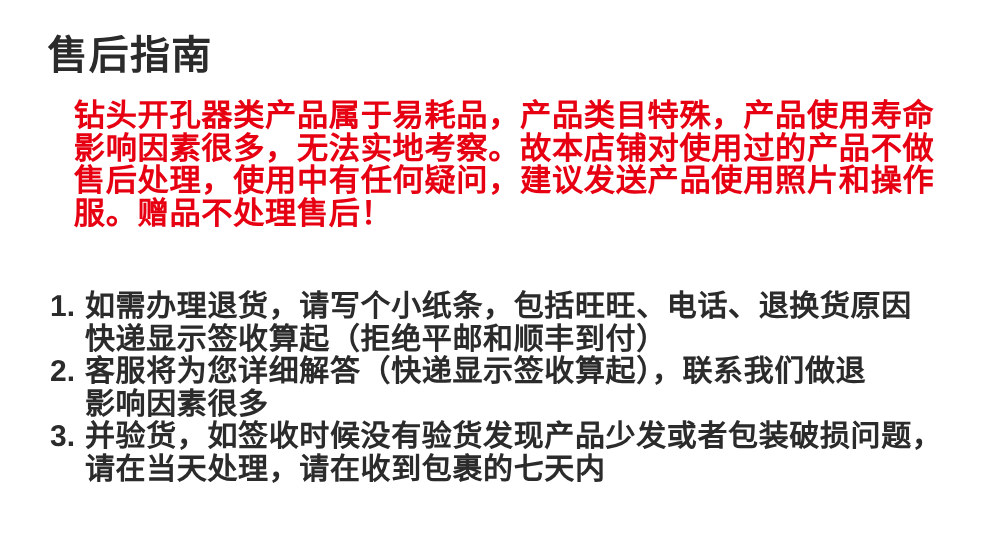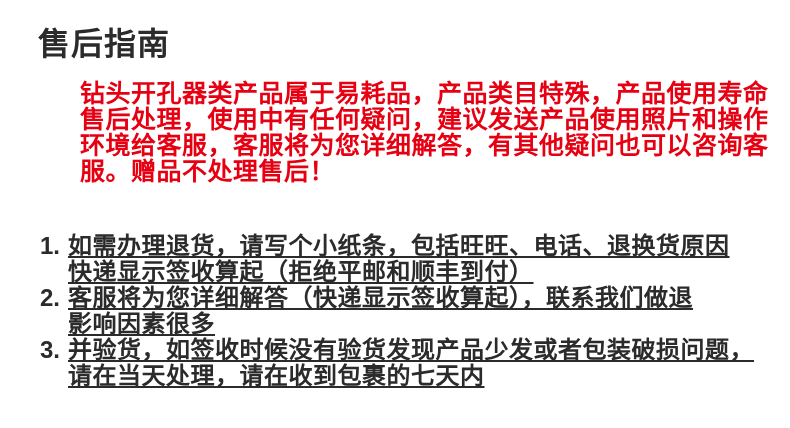--- a/index.html
+++ b/index.html
@@ -26,21 +26,21 @@
     left: 38px;
     top: 18px;
     font-size: 32px;
     font-weight: bold;
     color: var(--body-text);
     letter-spacing: 1px;
     white-space: nowrap;
   }
   .warning-block {
     position: absolute;
-    left: 80px;
+    left: 59px;
     top: 80px;
     font-size: 25px;
     font-weight: bold;
     color: var(--warning-text);
     line-height: 26px;
   }
   .warning-block .text-line {
     white-space: nowrap;
     letter-spacing: 0.5px;
   }
@@ -58,34 +58,33 @@
     align-items: flex-start;
   }
   .item-number {
     flex: none;
     width: 28px;
     white-space: nowrap;
   }
   .item-lines .text-line {
     white-space: nowrap;
     letter-spacing: 0.5px;
-    text-decoration: underline;
   }
 </style>
 </head>
 <body>
 
 <div class="page">
 
   <h1 class="page-title">售后指南</h1>
 
   <div class="warning-block">
     <div class="text-line">钻头开孔器类产品属于易耗品，产品类目特殊，产品使用寿命</div>
+    <div class="text-line">影响因素很多，无法实地考察。故本店铺对使用过的产品不做</div>
     <div class="text-line">售后处理，使用中有任何疑问，建议发送产品使用照片和操作</div>
-    <div class="text-line">环境给客服，客服将为您详细解答，有其他疑问也可以咨询客</div>
     <div class="text-line">服。赠品不处理售后！</div>
   </div>
 
   <div class="policy-list">
 
     <div class="policy-item">
       <span class="item-number">1.</span>
       <div class="item-lines">
         <div class="text-line">如需办理退货，请写个小纸条，包括旺旺、电话、退换货原因</div>
         <div class="text-line">快递显示签收算起（拒绝平邮和顺丰到付）</div>

